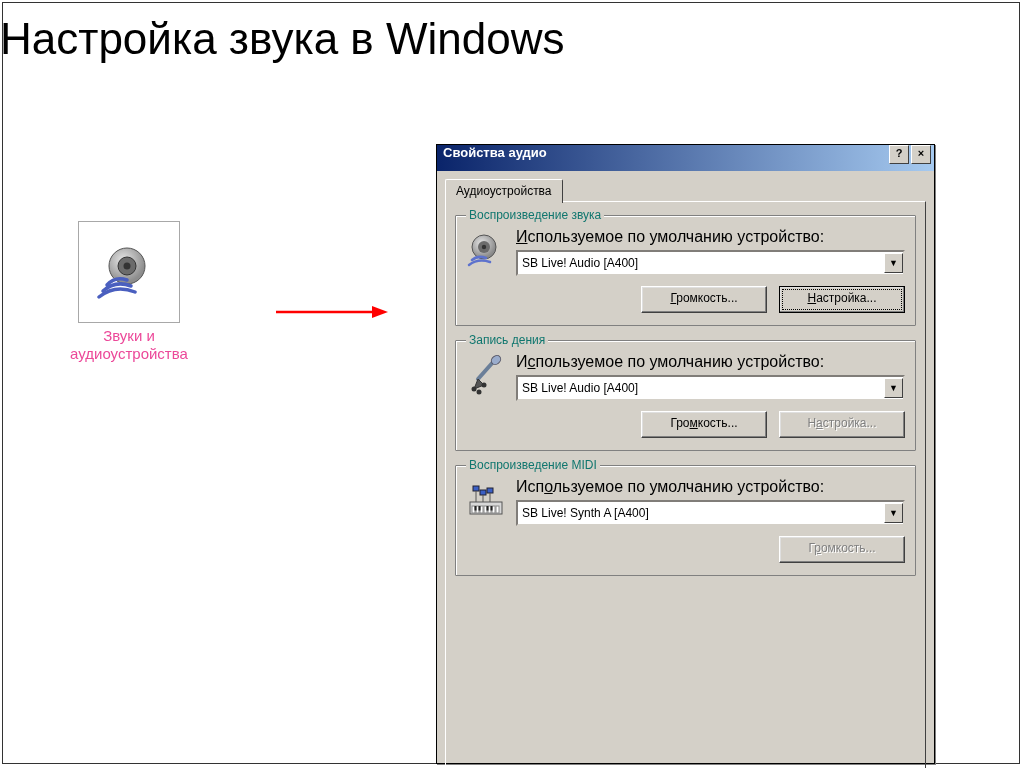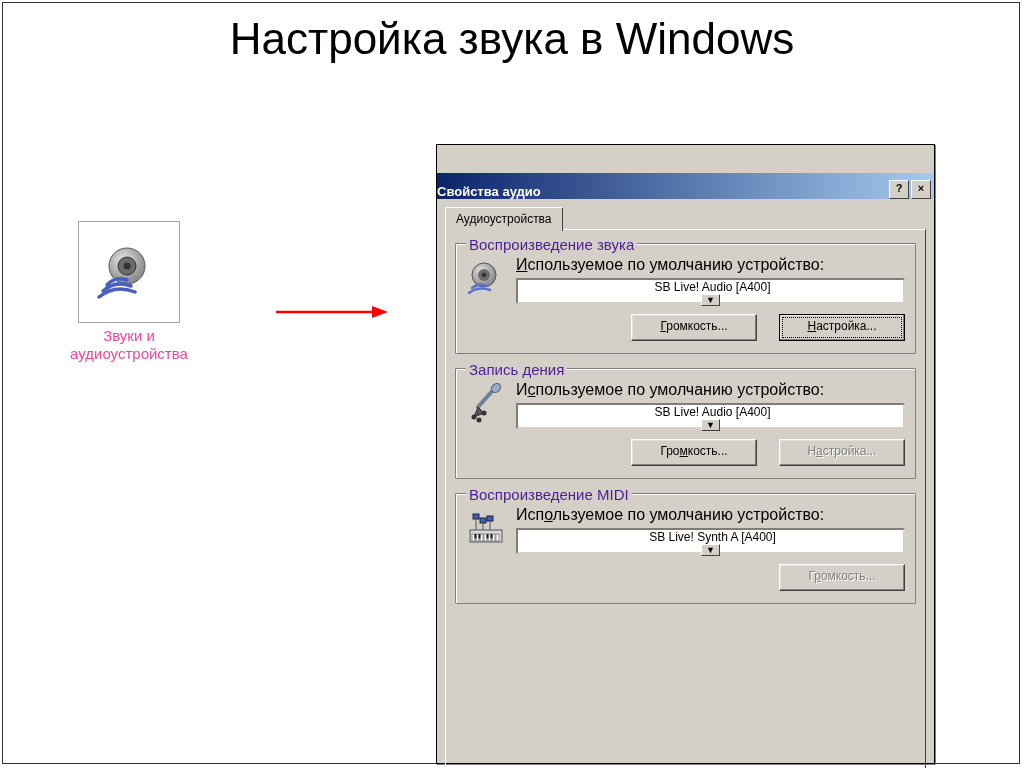--- a/index.html
+++ b/index.html
@@ -14,21 +14,20 @@
   .slide-border {
     position: absolute;
     top: 2px; left: 2px;
     width: 1016px; height: 760px;
     border: 1px solid #333;
   }
   .slide-title {
     position: absolute;
     top: 14px; left: 0;
     width: 1024px;
-    text-align: center;
     font-size: 44px;
     color: #000;
     font-weight: 400;
     font-family: Arial, sans-serif;
   }
 
   
   .icon-card {
     position: absolute;
     left: 50px; top: 221px;
@@ -70,23 +69,22 @@
     border: 1px solid #000;
     box-shadow: 1px 1px 0 #808080;
   }
   .titlebar {
     height: 26px;
     background: linear-gradient(to right, #0a246a, #a6caf0);
     color: #fff;
     font-weight: bold;
     font-size: 13px;
     display: flex;
-    align-items: flex-end;
-    padding: 0 3px 0 0;
-    margin-top: 28px;
+    align-items: flex-start;
+    padding: 0 3px 0 6px;
   }
   .titlebar .txt { flex: 1; }
   .tbtn {
     width: 18px; height: 17px;
     background: #d4d0c8;
     border: 1px solid #fff;
     border-right-color: #404040;
     border-bottom-color: #404040;
     margin-left: 2px;
     font-family: Arial;
@@ -140,22 +138,22 @@
     margin-bottom: 14px;
     position: relative;
     padding: 12px 10px 12px 10px;
     box-shadow: inset 1px 1px 0 #fff;
   }
   .group-legend {
     position: absolute;
     top: -8px; left: 10px;
     background: #d4d0c8;
     padding: 0 3px;
-    font-size: 15px;
-    color: #4c1d95;
+    font-size: 12px;
+    color: #0f766e;
   }
   .group-body {
     display: flex;
     align-items: flex-start;
   }
   .group-icon {
     width: 40px; height: 40px;
     flex-shrink: 0;
     margin-right: 10px;
     margin-top: 2px;
@@ -171,40 +169,39 @@
 
   
   .combo {
     height: 22px;
     background: #fff;
     border: 2px inset #d4d0c8;
     display: flex;
     align-items: center;
     font-size: 12px;
     margin-bottom: 10px;
-    flex-direction: column;
   }
   .combo span { padding-left: 4px; flex: 1; }
   .combo-btn {
     width: 17px; height: 18px;
     background: #d4d0c8;
     border: 1px solid #fff;
     border-right-color: #404040;
     border-bottom-color: #404040;
     display: flex;
     align-items: center;
     justify-content: center;
     font-size: 9px;
     color: #000;
   }
 
   .btn-row {
     display: flex;
     justify-content: flex-end;
-    gap: 22px;
+    gap: 12px;
   }
   .btn {
     width: 124px; height: 25px;
     background: #d4d0c8;
     border: 1px solid #fff;
     border-right-color: #404040;
     border-bottom-color: #404040;
     box-shadow: inset -1px -1px 0 #808080, inset 1px 1px 0 #dfdfdf;
     font-size: 12px;
     text-align: center;

